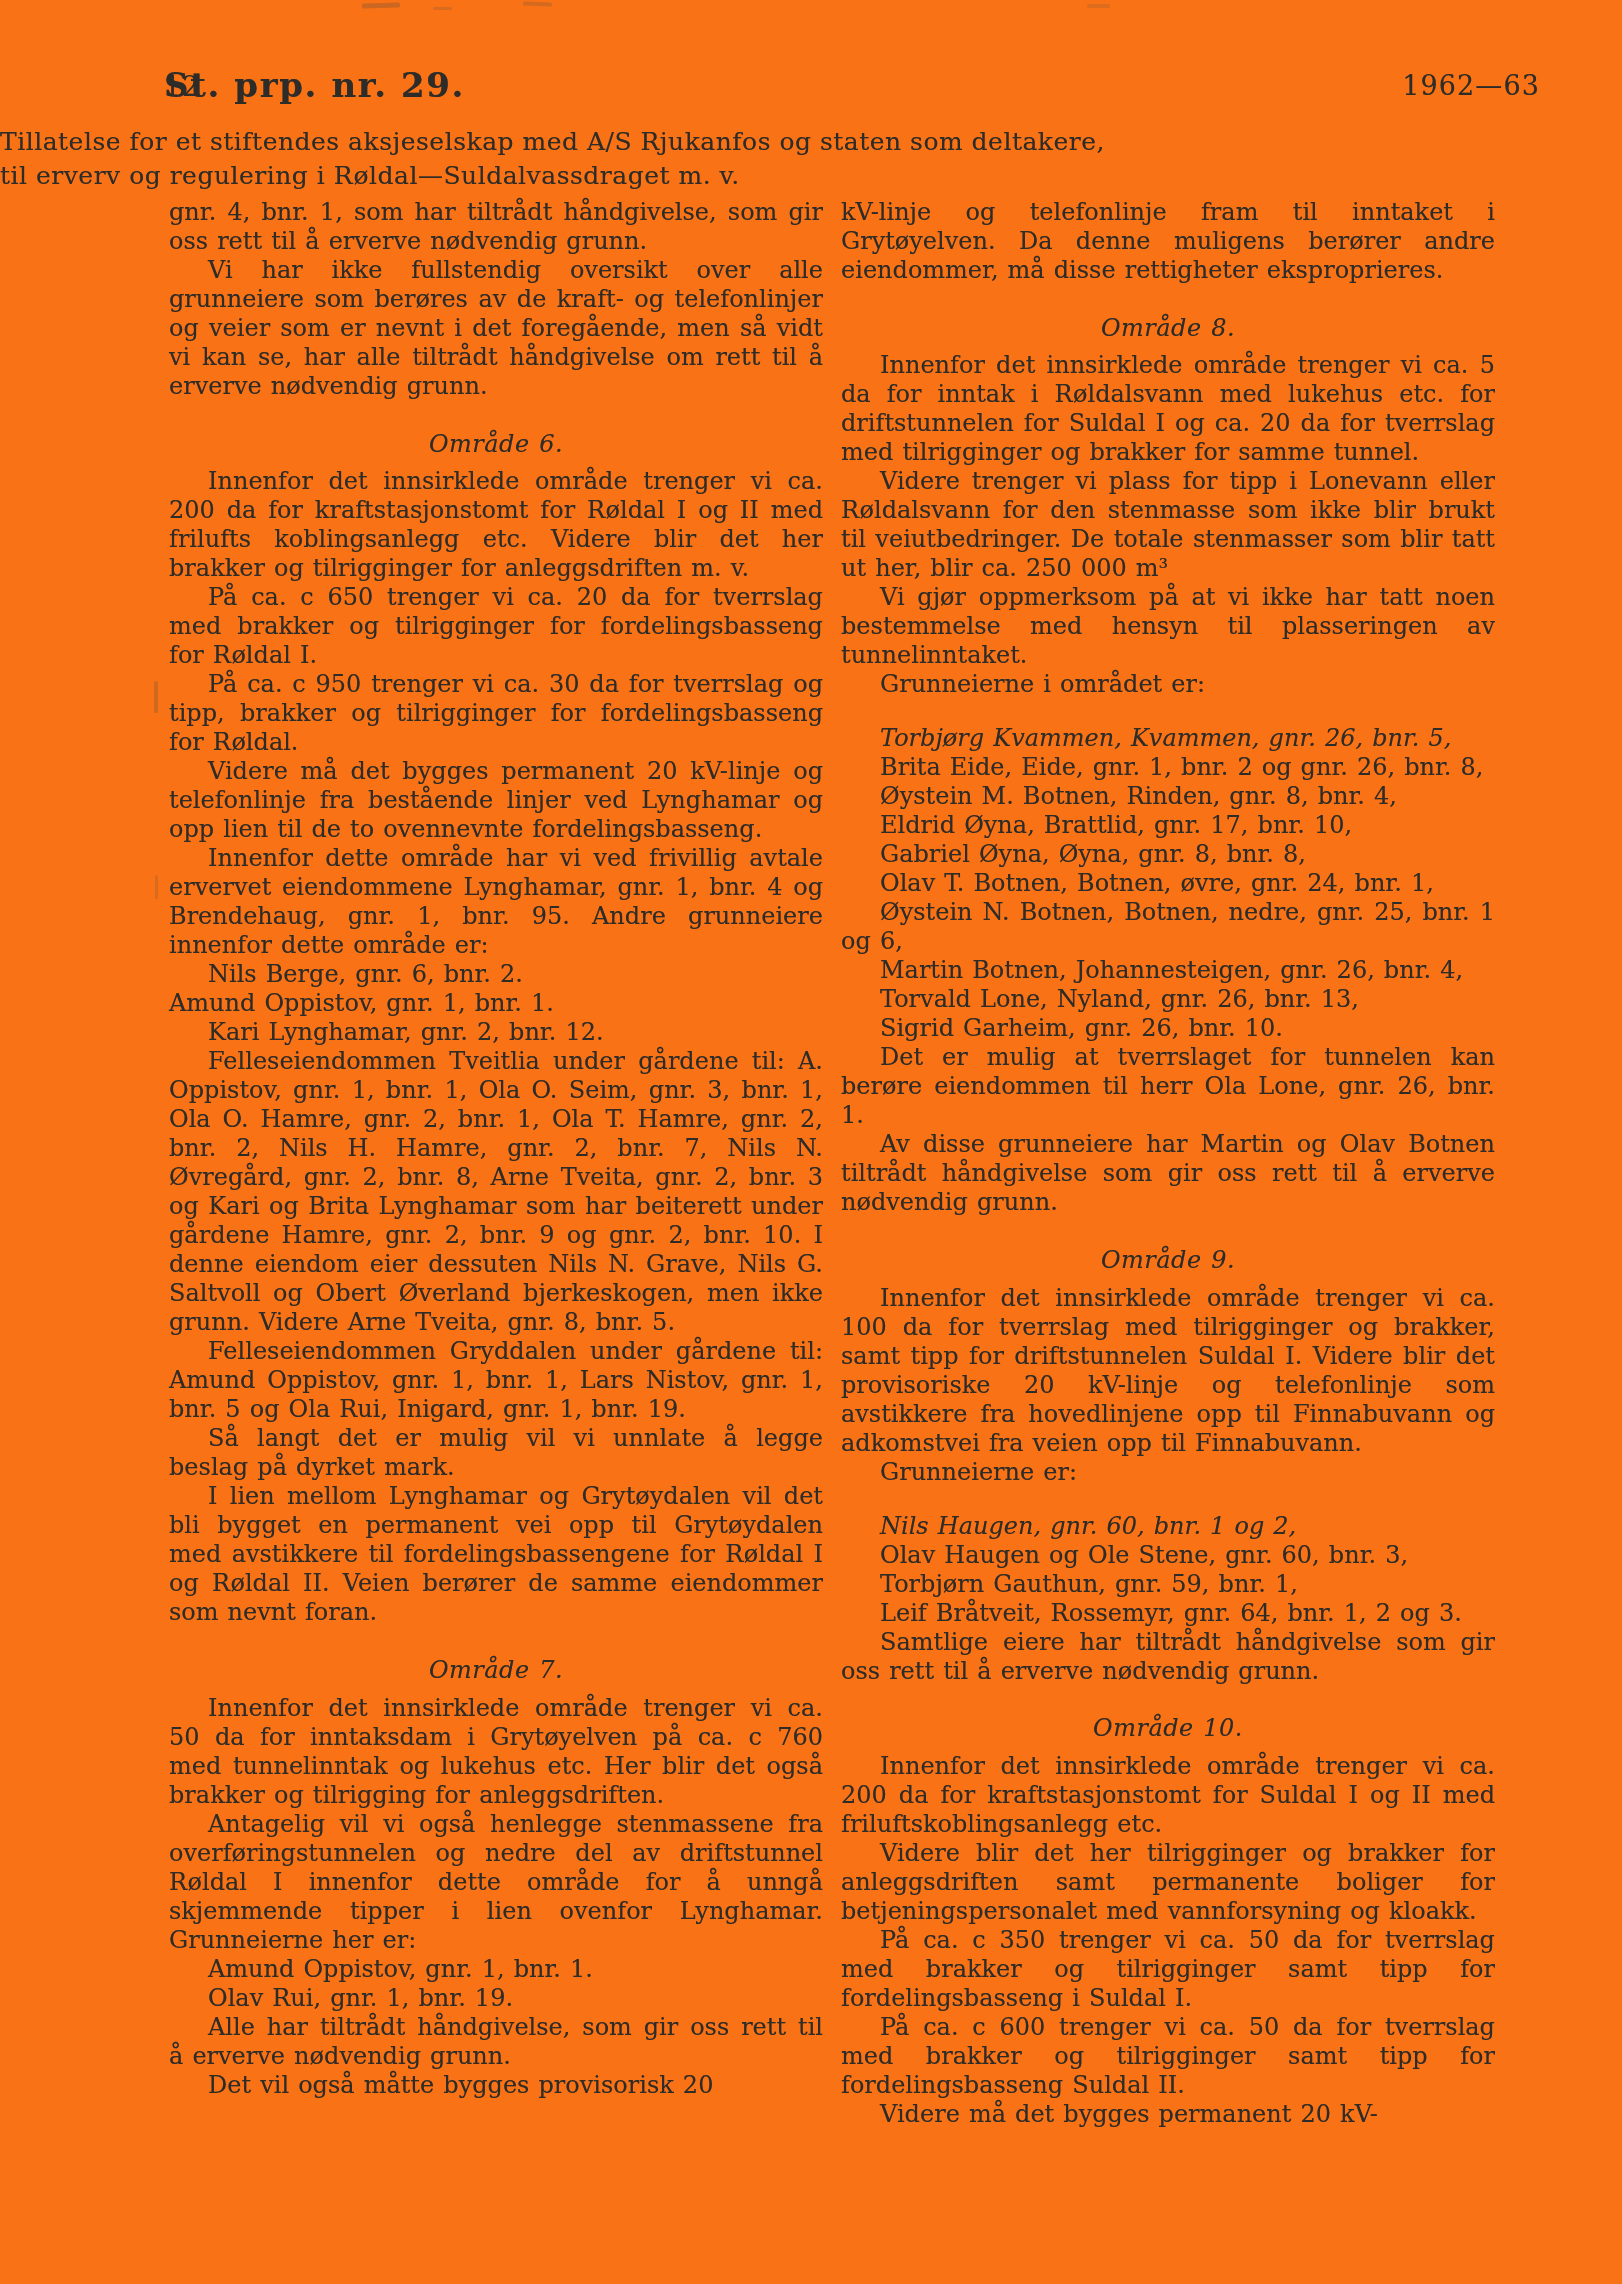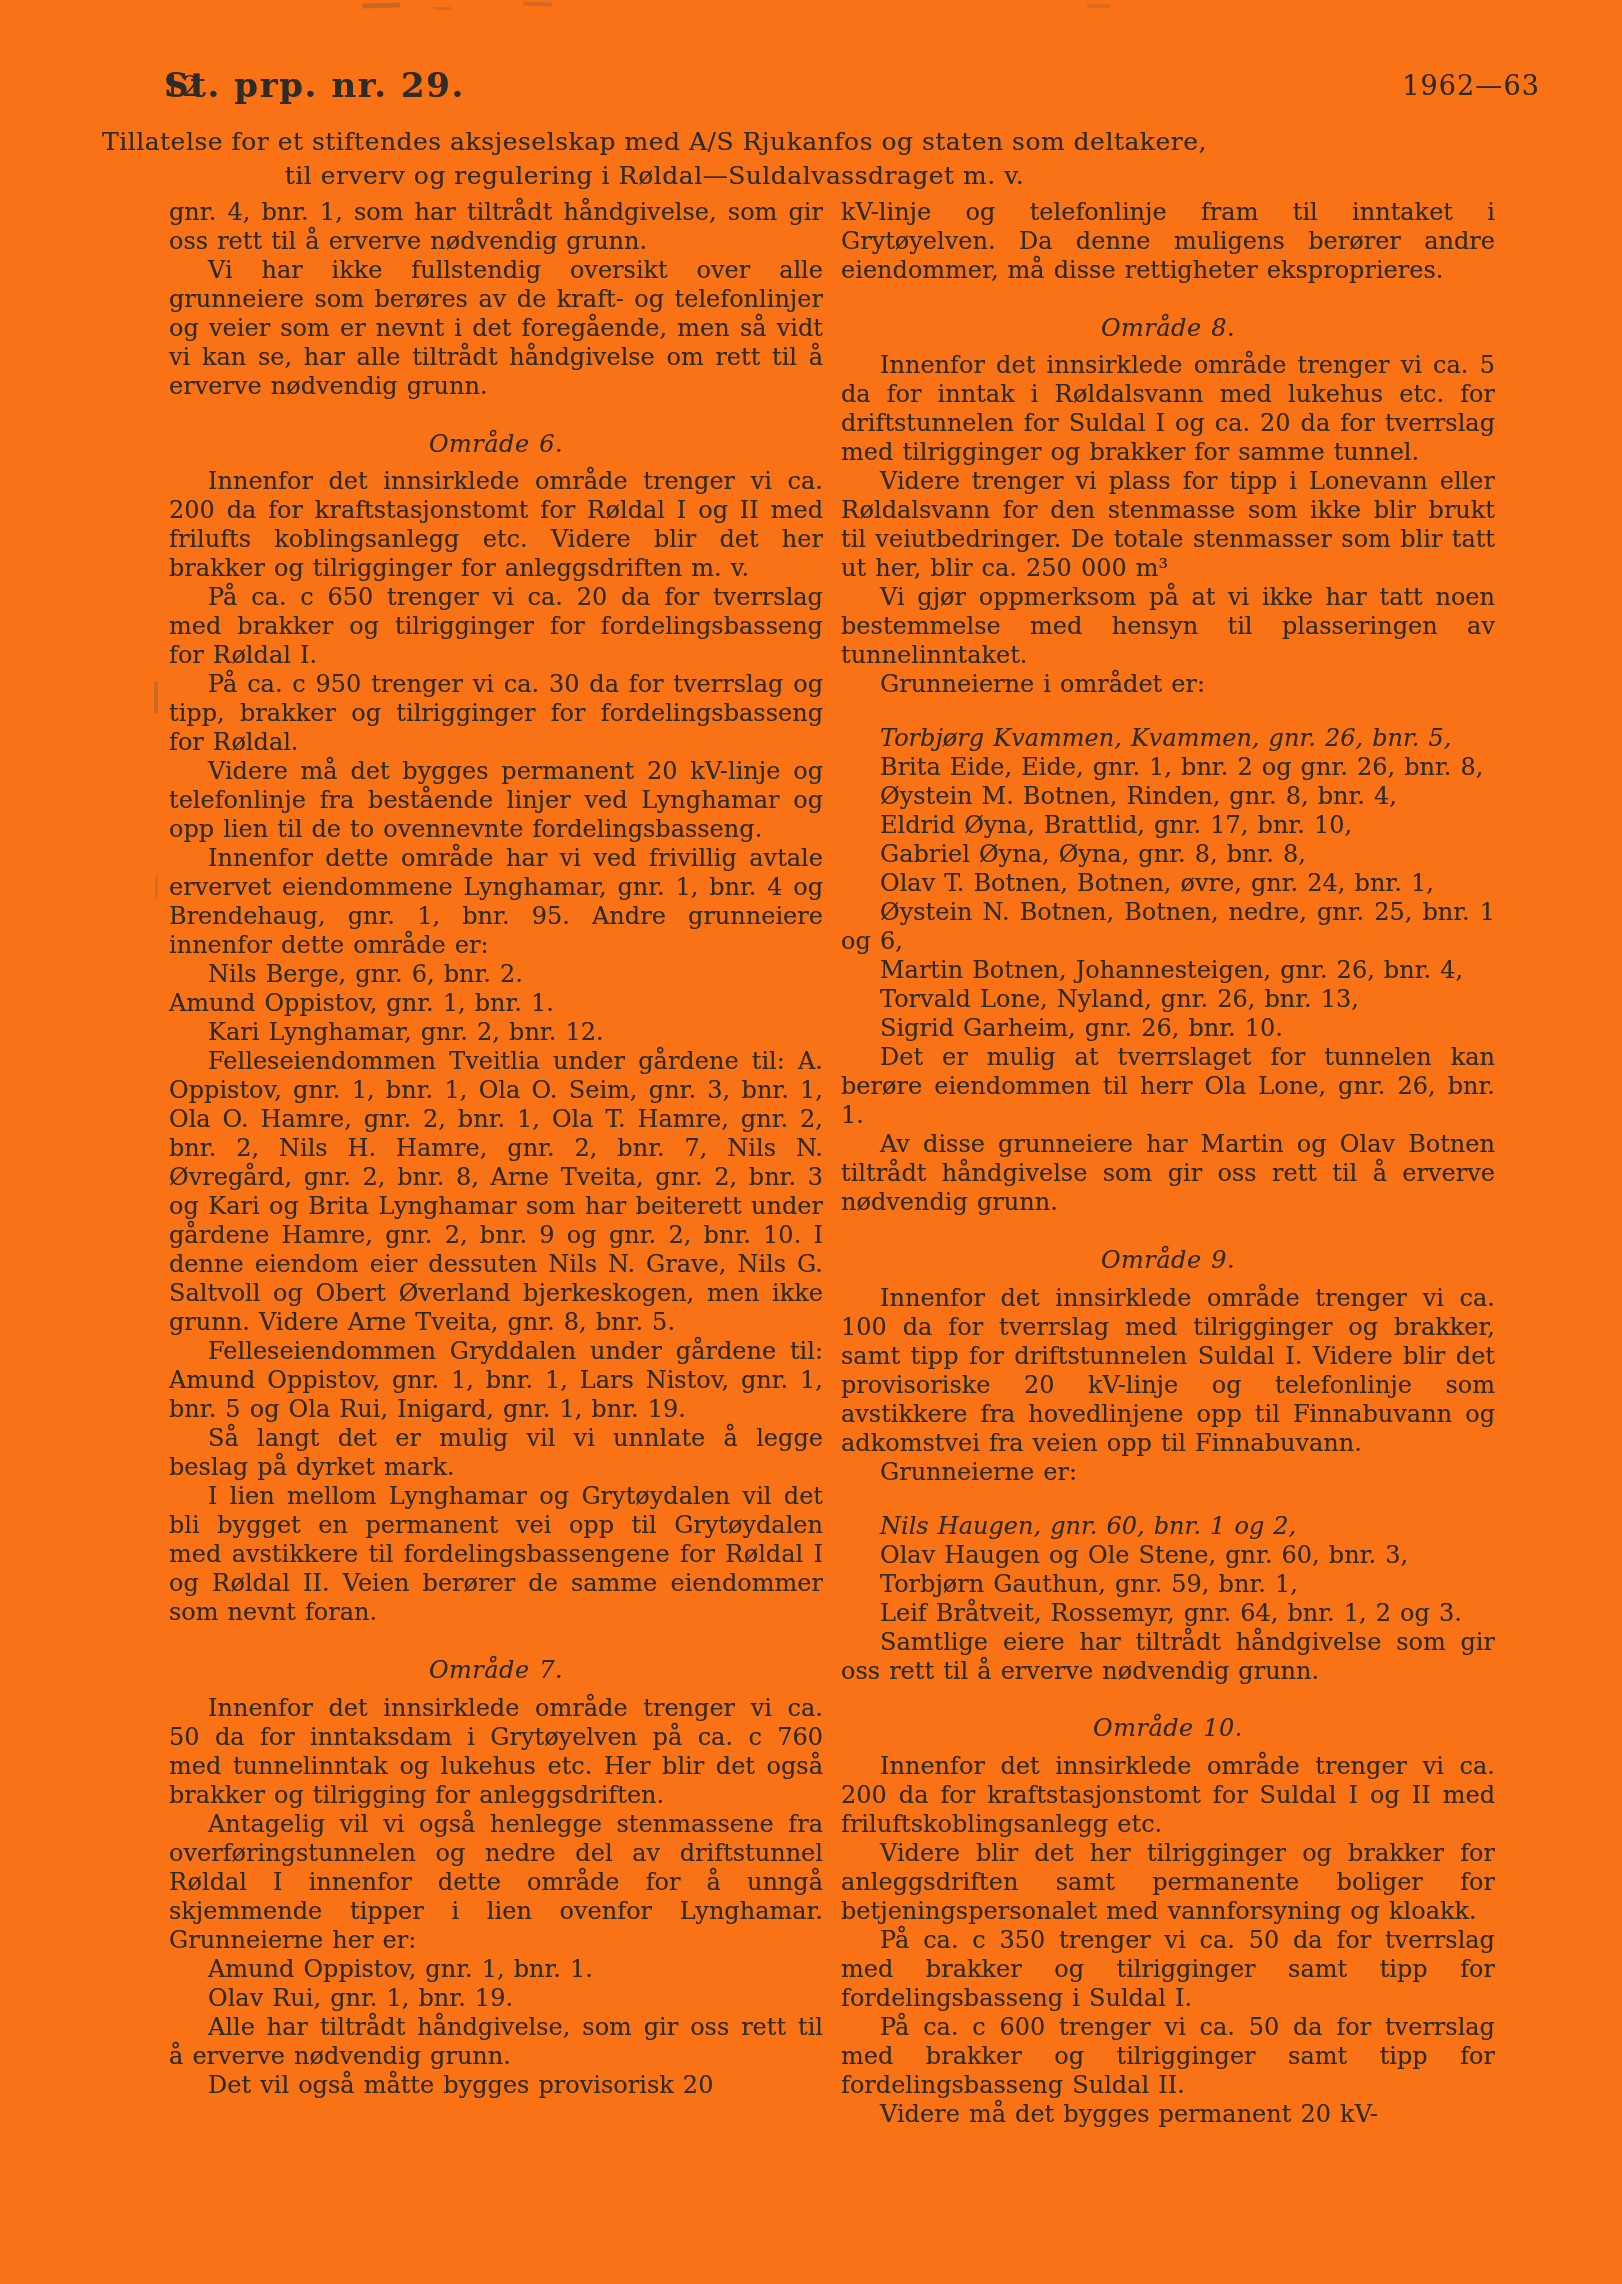--- a/index.html
+++ b/index.html
@@ -50,21 +50,21 @@
     font-size: 27px;
     letter-spacing: 1.1px;
     text-shadow: 0 0 0.5px rgba(40,40,40,0.45);
     margin-left: 28px;
   }
   .subtitle {
     position: absolute;
     top: 125px;
     left: 0;
     width: 1309px;
-    text-align: center;
+    text-align: left;
     font-size: 25px;
     line-height: 34px;
     letter-spacing: 0.5px;
     text-shadow: 0 0 0.5px rgba(40,40,40,0.45);
   }
   
   .body {
     position: absolute;
     top: 198px;
     left: 169px;

